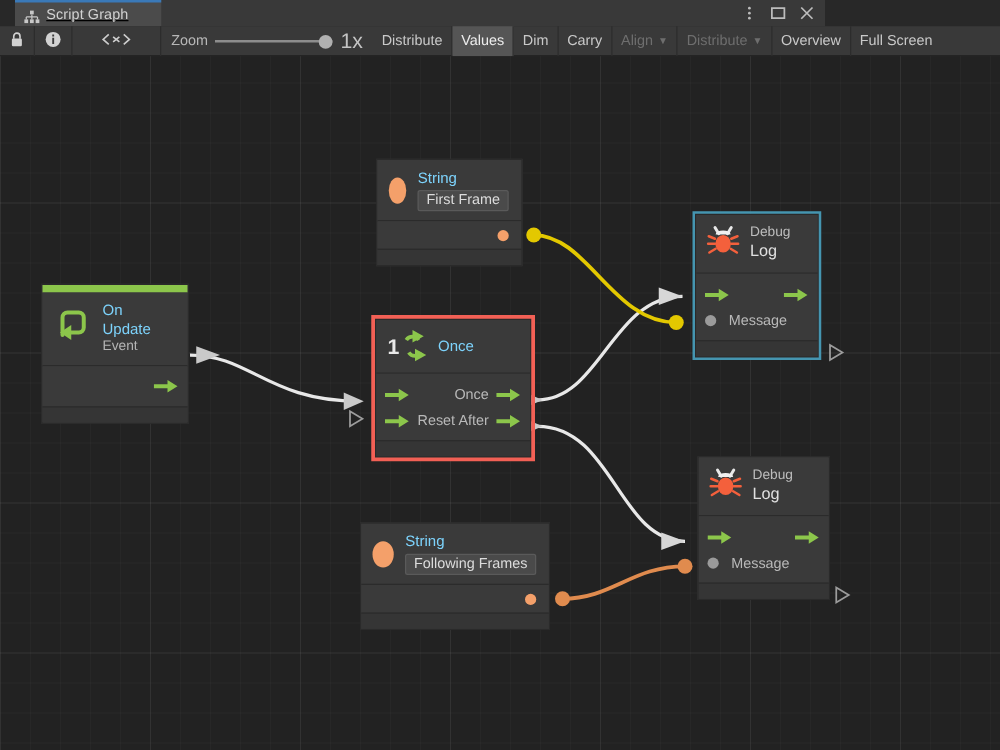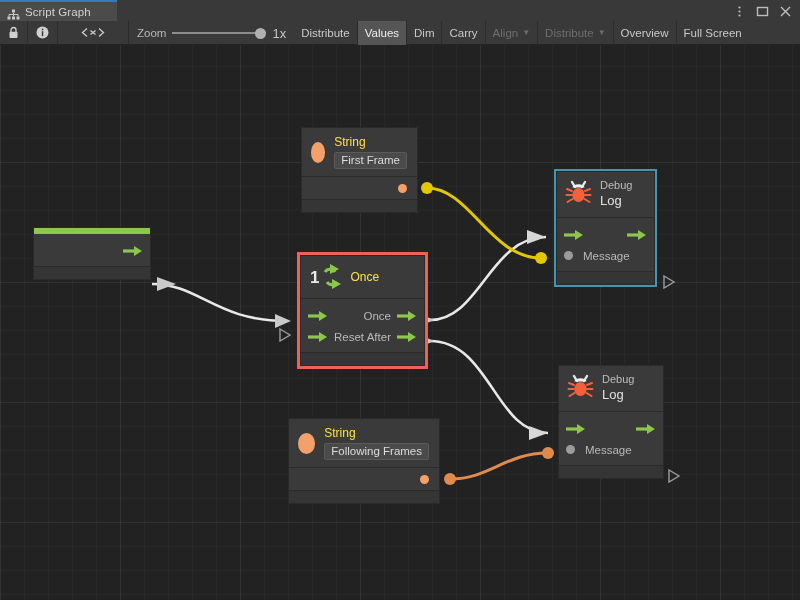--- a/index.html
+++ b/index.html
@@ -7,23 +7,23 @@
     width: 800px; height: 600px;
     background: #282828;
     font-family: "Liberation Sans", sans-serif;
     overflow: hidden;
     -webkit-font-smoothing: antialiased;
   }
   #app { position: relative; width: 800px; height: 600px; }
 
   
   .tabbar {
-    position: absolute; left: 0; top: 0; width: 800px; height: 21px;
+    position: absolute; left: 12px; top: 0; width: 648px; height: 21px;
     background: #393939;
-    display: flex; align-items: stretch;
+    display: flex; align-items: stretch; text-decoration: underline;
   }
   .tab {
     width: 117px; height: 21px;
     background: #4b4b4b;
     border-top: 2px solid #3a79b8;
     display: flex; align-items: center; gap: 5px;
     padding: 0 7px;
     position: relative;
   }
   .tab-label { color: #d2d2d2; font-size: 11.5px; letter-spacing: .1px; }
@@ -52,21 +52,21 @@
   .tb-group { display: flex; align-items: center; gap: 6px; padding: 0 8px; height: 24px; }
   .tb-ico { width: 13px; height: 13px; display: block; }
   .graph-name { color: #b7b7b7; font-size: 11.5px; }
   .zoom-label { color: #b7b7b7; font-size: 11.5px; }
   .slider { width: 94px; height: 14px; position: relative; display: flex; align-items: center; }
   .slider-track { position: absolute; left: 0; right: 0; height: 2px; background: #8d8d8d; }
   .slider-knob {
     position: absolute; right: 0; width: 11px; height: 11px; border-radius: 50%;
     background: #b0b0b0;
   }
-  .zoom-val { color: #c4c4c4; font-size: 13px; }
+  .zoom-val { color: #c4c4c4; font-size: 17px; }
   .caret { margin-left: 4px; font-size: 8px; line-height: 1; }
 
   
   .canvas {
     position: absolute; left: 0; top: 45px; width: 800px; height: 555px;
     background-color: #222222;
     background-image:
       linear-gradient(to right, rgba(255,255,255,0.022) 1px, transparent 1px),
       linear-gradient(to bottom, rgba(255,255,255,0.022) 1px, transparent 1px),
       linear-gradient(to right, rgba(255,255,255,0.05) 1px, transparent 1px),
@@ -89,21 +89,21 @@
   .node.sel-cyan .sel { border: 2px solid #4595b0; inset: -3px; }
   .greenbar { height: 6px; background: #8cc64b; }
   .nhead {
     display: flex; align-items: center; gap: 9px;
     padding: 7px 10px 7px 9px;
     background: #3a3a3a;
     border-bottom: 1px solid #2b2b2b;
   }
   .nhead-ico { flex: 0 0 auto; display: block; }
   .ntitles { display: flex; flex-direction: column; justify-content: center; }
-  .ntitle { font-size: 12px; color: #fde047; line-height: 1.25; }
+  .ntitle { font-size: 12px; color: #7dd3fc; line-height: 1.25; }
   .nsub { font-size: 11px; color: #b5b5b5; line-height: 1.25; }
   .ntitle-sm { font-size: 11px; color: #bdbdbd; line-height: 1.2; }
   .ntitle-lg { font-size: 13px; color: #e0e0e0; line-height: 1.3; }
   .nbody { padding: 6px 0 5px 0; background: #3a3a3a; }
   .nfoot { height: 13px; background: #353535; border-top: 1px solid #2b2b2b; }
   .prow {
     display: flex; align-items: center; justify-content: space-between;
     height: 21px; padding: 0 7px;
   }
   .pleft, .pright { display: flex; align-items: center; gap: 6px; }
@@ -249,20 +249,32 @@
       <circle cx="427" cy="143" r="6" fill="#e3c800"></circle>
       <circle cx="541" cy="213" r="6" fill="#e3c800"></circle>
 
       <path d="M450 434 C 490 434, 505 408, 548 408" fill="none" stroke="#e08b4e" stroke-width="3"></path>
       <circle cx="450" cy="434" r="6" fill="#e08b4e"></circle>
       <circle cx="548" cy="408" r="6" fill="#e08b4e"></circle>
     </svg>
 
     <div class="node" style="left:33px; top:182px; width:118px;">
       <div class="greenbar"></div>
+      <div class="nhead">
+        <span class="nhead-ico">
+          <svg width="30" height="28" viewBox="0 0 30 28">
+            <path d="M7 22 L7 8 a4 4 0 0 1 4-4 L20 4 a4 4 0 0 1 4 4 L24 16 a4 4 0 0 1 -4 4 L12 20" fill="none" stroke="#8cc64b" stroke-width="3.2" stroke-linecap="round"></path>
+            <polygon points="14,14 14,26 5,20" fill="#8cc64b"></polygon>
+          </svg>
+        </span>
+        <span class="ntitles">
+          <span class="ntitle">On Update</span>
+          <span class="nsub">Event</span>
+        </span>
+      </div>
       <div class="nbody">
         <div class="prow">
           <span class="pleft"></span>
           <span class="pright">
             <svg class="arrow-g" width="20" height="12" viewBox="0 0 20 12">
               <path d="M0 6 L12 6" stroke="#8cc64b" stroke-width="3.2"></path>
               <polygon points="11,1 19,6 11,11" fill="#8cc64b"></polygon>
             </svg>
           </span>
         </div>

